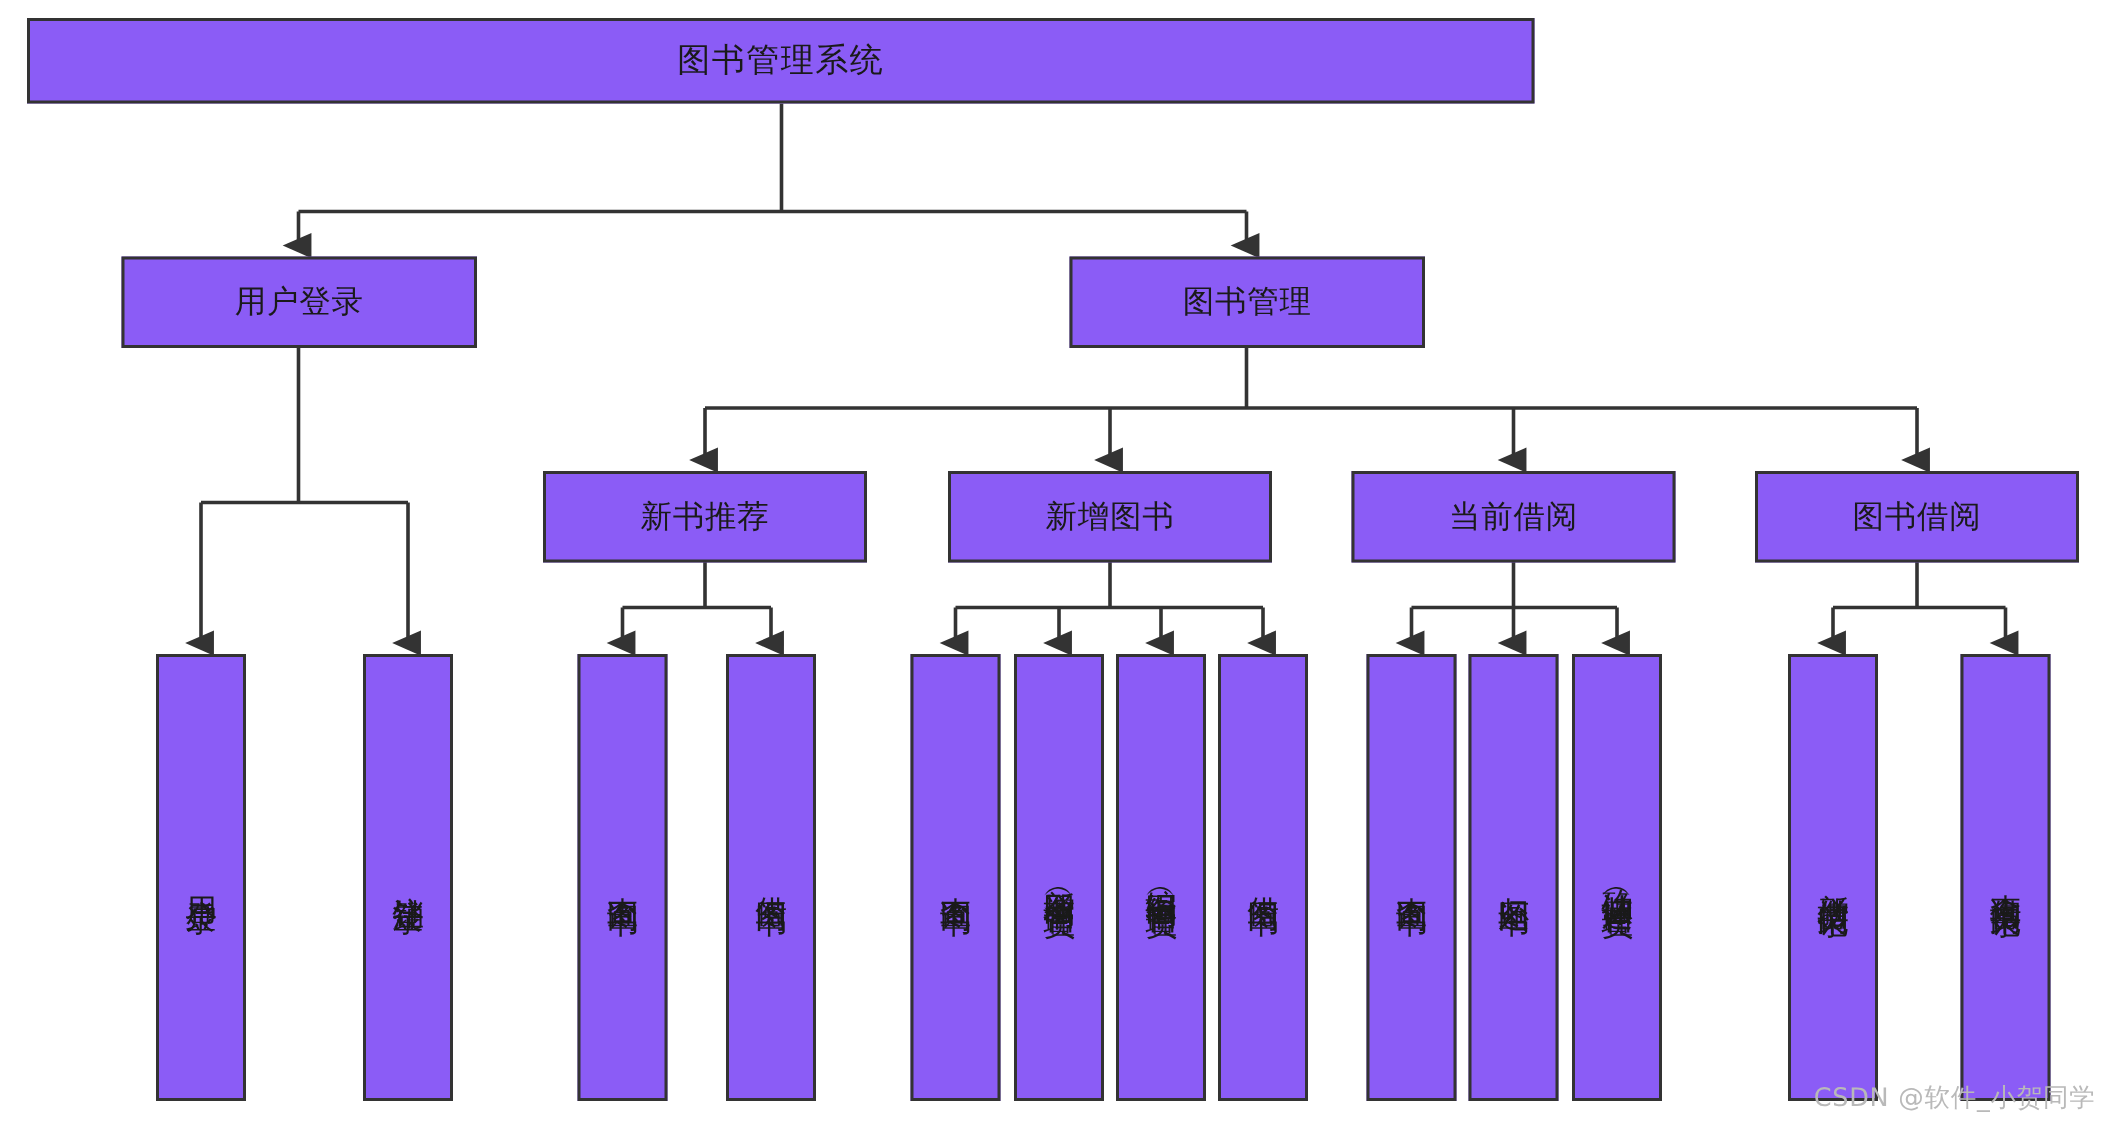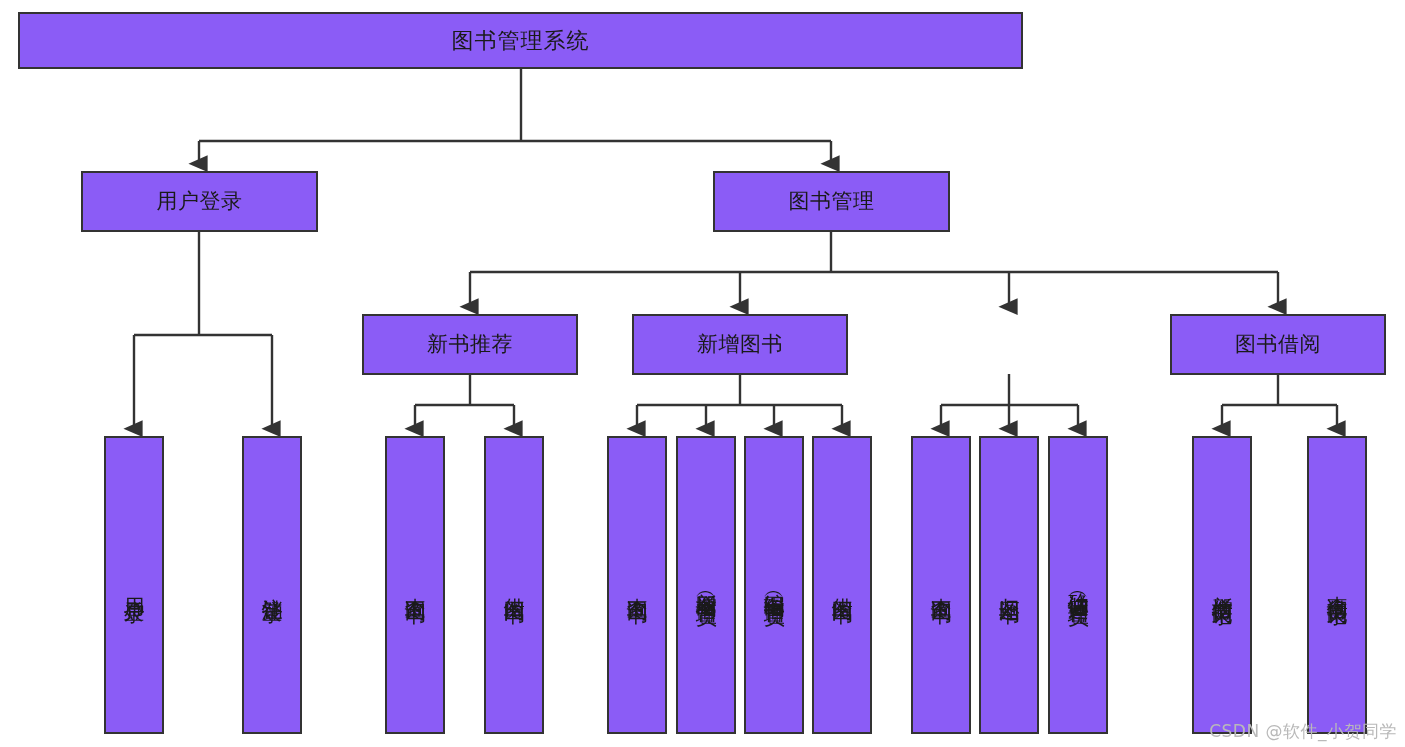--- a/index.html
+++ b/index.html
@@ -143,20 +143,23 @@
   </div>
 
   <div class="node horiz" style="left:362px; top:314px; width:216px; height:61px;">
     <span class="label">新书推荐</span>
   </div>
 
   <div class="node horiz" style="left:632px; top:314px; width:216px; height:61px;">
     <span class="label">新增图书</span>
   </div>
 
+  <div class="node horiz" style="left:901px; top:314px; width:216px; height:61px;">
+    <span class="label">当前借阅</span>
+  </div>
 
   <div class="node horiz" style="left:1170px; top:314px; width:216px; height:61px;">
     <span class="label">图书借阅</span>
   </div>
 
   <div class="node vert" style="left:104px; top:436px; width:60px; height:298px;">
     <span class="label">用户登录</span>
   </div>
 
   <div class="node vert" style="left:242px; top:436px; width:60px; height:298px;">

